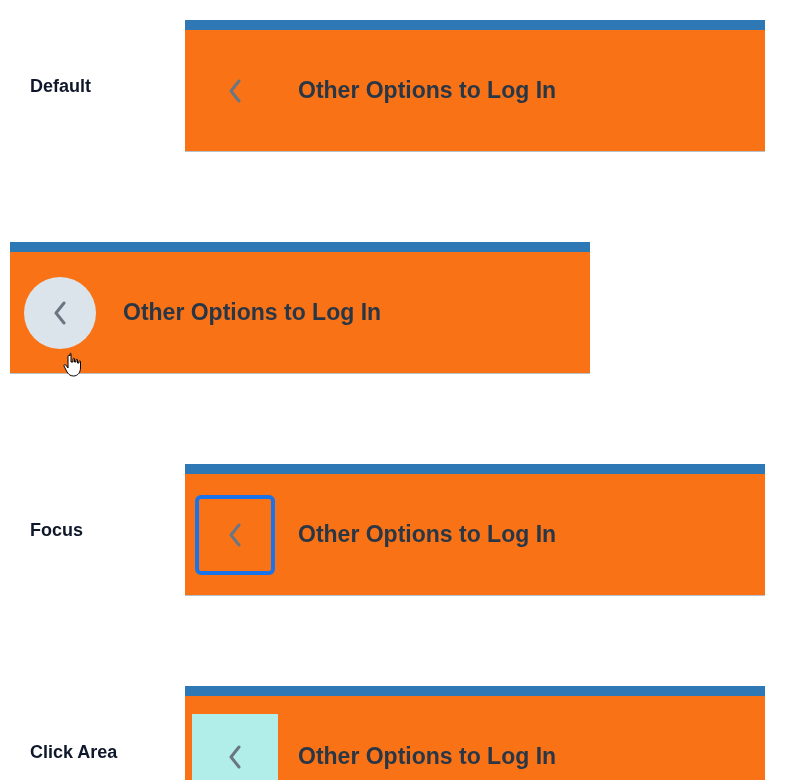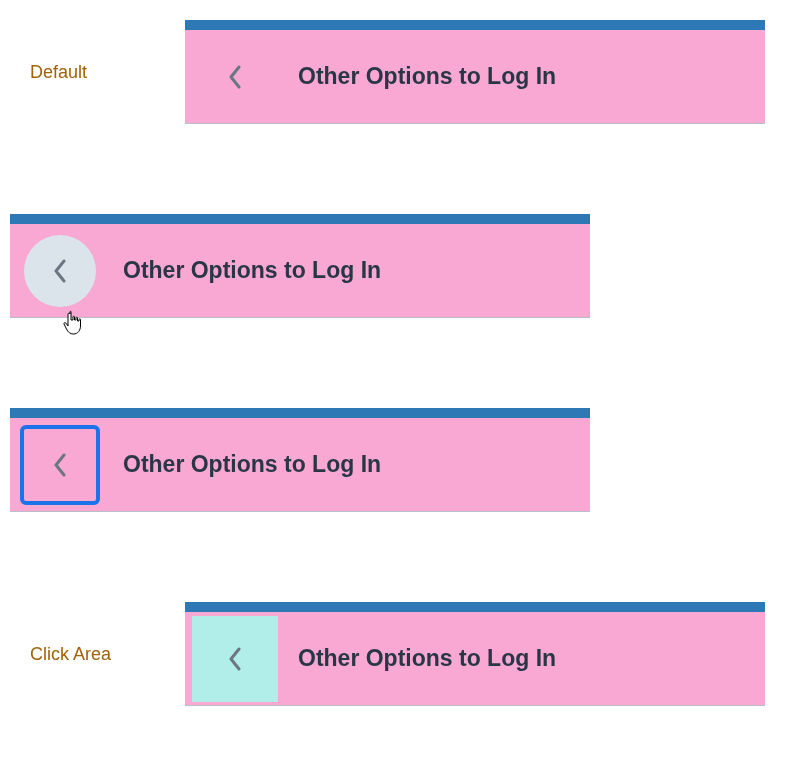--- a/index.html
+++ b/index.html
@@ -11,38 +11,38 @@
   }
   .row {
     display: flex;
     align-items: center;
     margin-bottom: 90px;
   }
   .row:last-child { margin-bottom: 8px; }
   .state-label {
     width: 175px;
     flex: 0 0 175px;
-    color: #a16207;
+    color: #0f172a;
     font-size: 18px;
-    font-weight: 400;
+    font-weight: 700;
     padding-left: 20px;
   }
   .panel-col {
     flex: 1;
     position: relative;
   }
   .panel {
     width: 580px;
-    background: #f9a8d4;
+    background: #f97316;
     border-top: 10px solid #2f78b6;
     border-bottom: 1px solid #b7c0c9;
     display: flex;
     align-items: center;
     padding: 0 15px 0 5px;
-    height: 104px;
+    height: 132px;
     position: relative;
   }
   .back-slot {
     width: 90px;
     height: 90px;
     display: flex;
     align-items: center;
     justify-content: center;
     position: relative;
     flex: 0 0 90px;
@@ -131,20 +131,21 @@
             <path d="M8 2 C8 1 9 1 9 2 L9 10 L11 10 L11 7 C11 6 12.5 6 12.5 7 L12.5 10 L14 10 L14 8 C14 7 15.5 7 15.5 8 L15.5 11 L17 11 L17 9.5 C17 8.5 18.5 8.5 18.5 9.5 L18.5 16 C18.5 20 16 24 11.5 24 C8 24 6 22 4.5 19 L2 14 C1.5 13 3 12 3.8 13 L6 16 L6 4 C6 3 8 3 8 4 Z" fill="#ffffff" stroke="#000000" stroke-width="1"></path>
           </svg>
         </span>
       </div>
       <div class="title">Other Options to Log In</div>
     </div>
   </div>
 </div>
 
 <div class="row">
+  <div class="state-label">Focus</div>
   <div class="panel-col">
     <div class="panel">
       <div class="back-slot">
         <div class="back-focus-ring"></div>
         <span class="chevron">
           <svg viewBox="0 0 14 24" width="14" height="24">
               <polyline points="11,2 3,12 11,22" fill="none" stroke="#6b7683" stroke-width="3" stroke-linecap="round" stroke-linejoin="round"></polyline>
             </svg>
         </span>
       </div>

